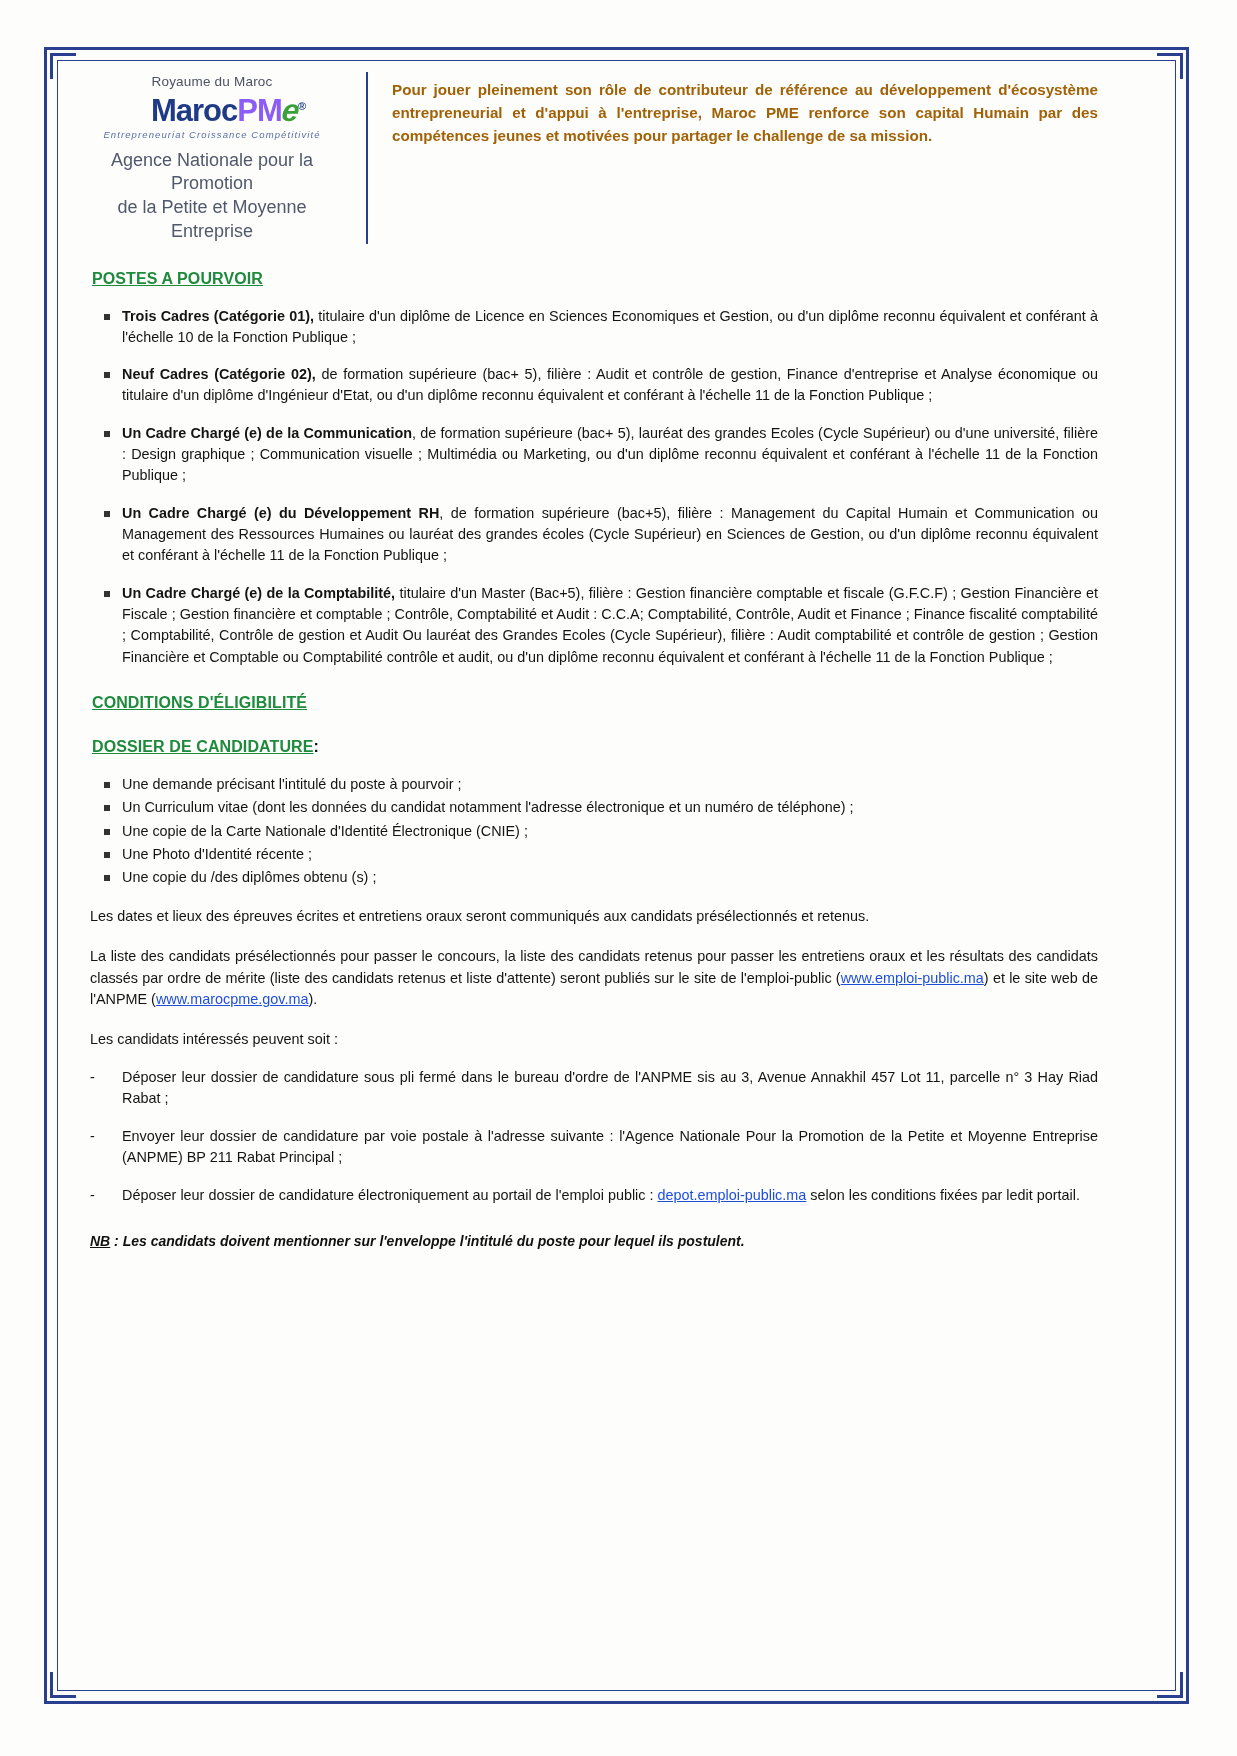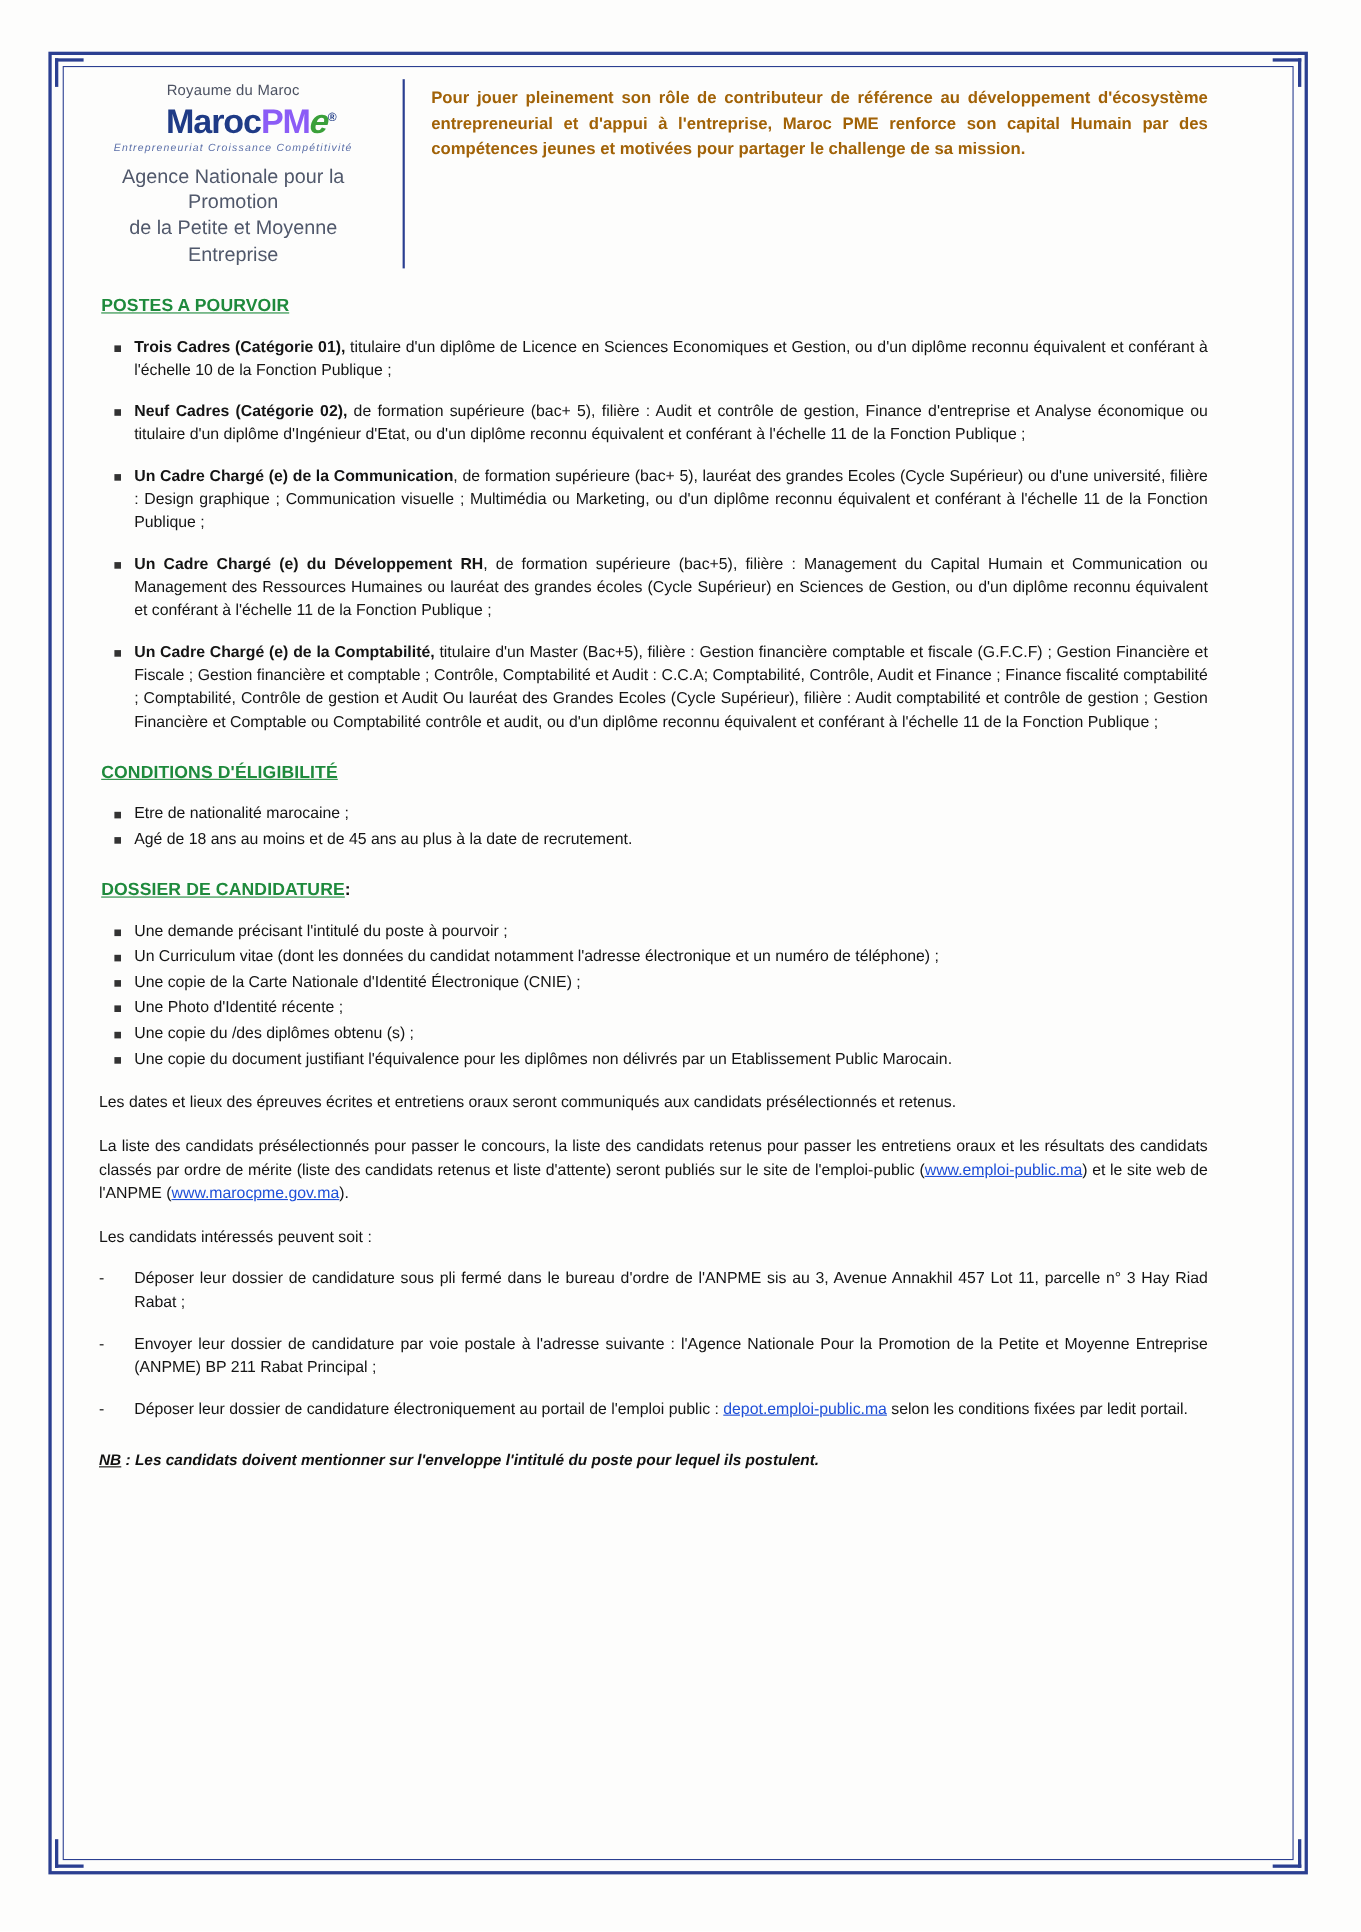--- a/index.html
+++ b/index.html
@@ -239,34 +239,29 @@
     <ul class="bullets">
       <li><b>Trois Cadres (Catégorie 01),</b><span> titulaire d'un diplôme de Licence en Sciences Economiques et Gestion, ou d'un diplôme reconnu équivalent et conférant à l'échelle 10 de la Fonction Publique ;</span></li>
       <li><b>Neuf Cadres (Catégorie 02),</b><span> de formation supérieure (bac+ 5), filière : Audit et contrôle de gestion, Finance d'entreprise et Analyse économique ou titulaire d'un diplôme d'Ingénieur d'Etat, ou d'un diplôme reconnu équivalent et conférant à l'échelle 11 de la Fonction Publique ;</span></li>
       <li><b>Un Cadre Chargé (e) de la Communication</b><span>, de formation supérieure (bac+ 5), lauréat des grandes Ecoles (Cycle Supérieur) ou d'une université, filière : Design graphique ; Communication visuelle ; Multimédia ou Marketing, ou d'un diplôme reconnu équivalent et conférant à l'échelle 11 de la Fonction Publique ;</span></li>
       <li><b>Un Cadre Chargé (e) du Développement RH</b><span>, de formation supérieure (bac+5), filière : Management du Capital Humain et Communication ou Management des Ressources Humaines ou lauréat des grandes écoles (Cycle Supérieur) en Sciences de Gestion, ou d'un diplôme reconnu équivalent et conférant à l'échelle 11 de la Fonction Publique ;</span></li>
       <li><b>Un Cadre Chargé (e) de la Comptabilité,</b><span> titulaire d'un Master (Bac+5), filière : Gestion financière comptable et fiscale (G.F.C.F) ; Gestion Financière et Fiscale ; Gestion financière et comptable ; Contrôle, Comptabilité et Audit : C.C.A; Comptabilité, Contrôle, Audit et Finance ; Finance fiscalité comptabilité ; Comptabilité, Contrôle de gestion et Audit  Ou lauréat des Grandes Ecoles (Cycle Supérieur), filière : Audit comptabilité et contrôle de gestion ; Gestion Financière et Comptable  ou Comptabilité contrôle et audit, ou d'un diplôme reconnu équivalent et conférant à l'échelle 11 de la Fonction Publique ;</span></li>
     </ul>
 
     <h2 class="section-title">CONDITIONS D'ÉLIGIBILITÉ</h2>
 
-    <ul class="bullets tight">
-      <li>Etre de nationalité marocaine ;</li>
-      <li>Agé de 18 ans au moins et de 45 ans au plus à la date de recrutement.</li>
-    </ul>
 
     <h2 class="section-title"><span>DOSSIER DE CANDIDATURE</span><span class="plain"> :</span></h2>
 
     <ul class="bullets tight">
       <li>Une demande précisant l'intitulé du poste à pourvoir ;</li>
       <li>Un Curriculum vitae (dont les données du candidat notamment l'adresse électronique et un numéro de téléphone) ;</li>
       <li>Une copie de la Carte Nationale d'Identité Électronique (CNIE) ;</li>
       <li>Une Photo d'Identité récente ;</li>
       <li>Une copie du /des diplômes obtenu (s) ;</li>
-      <li>Une copie du document justifiant l'équivalence pour les diplômes non délivrés par un Etablissement Public Marocain.</li>
     </ul>
 
     <p class="para">Les dates et lieux des épreuves écrites et entretiens oraux seront communiqués aux candidats présélectionnés et retenus.</p>
 
     <p class="para"><span>La liste des candidats présélectionnés pour passer le concours, la liste des candidats retenus pour passer les entretiens oraux et les résultats des candidats classés par ordre de mérite (liste des candidats retenus et liste d'attente) seront publiés sur le site de l'emploi-public (</span><span class="link">www.emploi-public.ma</span><span>) et le site web de l'ANPME (</span><span class="link">www.marocpme.gov.ma</span><span>).</span></p>
 
     <p class="para">Les candidats intéressés peuvent soit :</p>
 
     <p class="para dash"><span class="dashmark">-</span><span>Déposer leur dossier de candidature sous pli fermé dans le bureau d'ordre de l'ANPME sis au 3, Avenue Annakhil 457 Lot 11, parcelle n° 3 Hay Riad Rabat ;</span></p>
 

